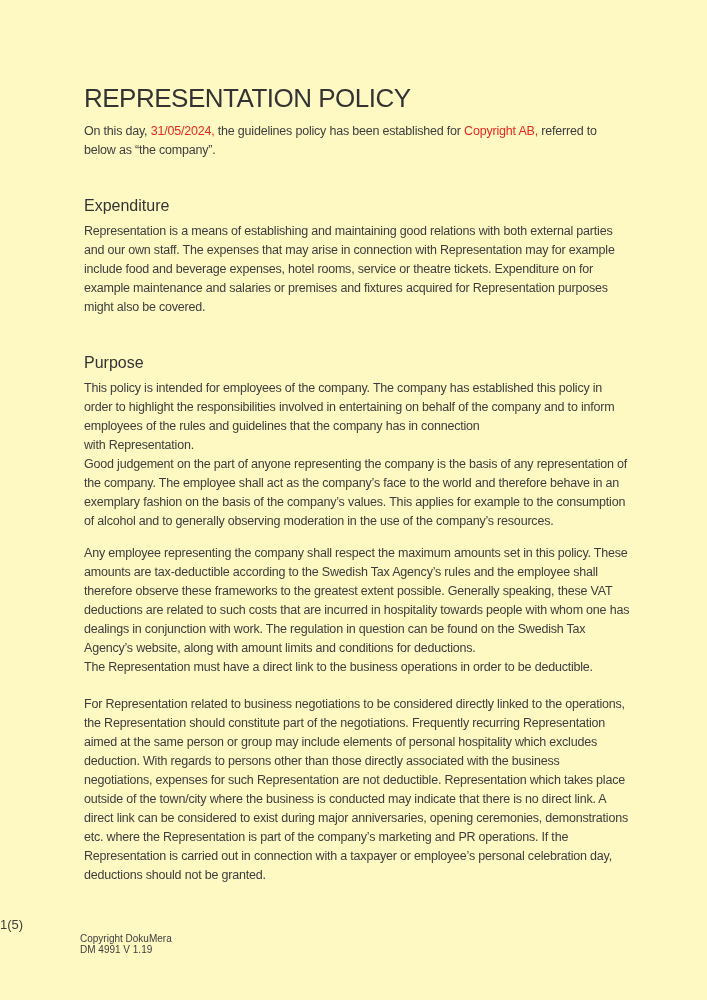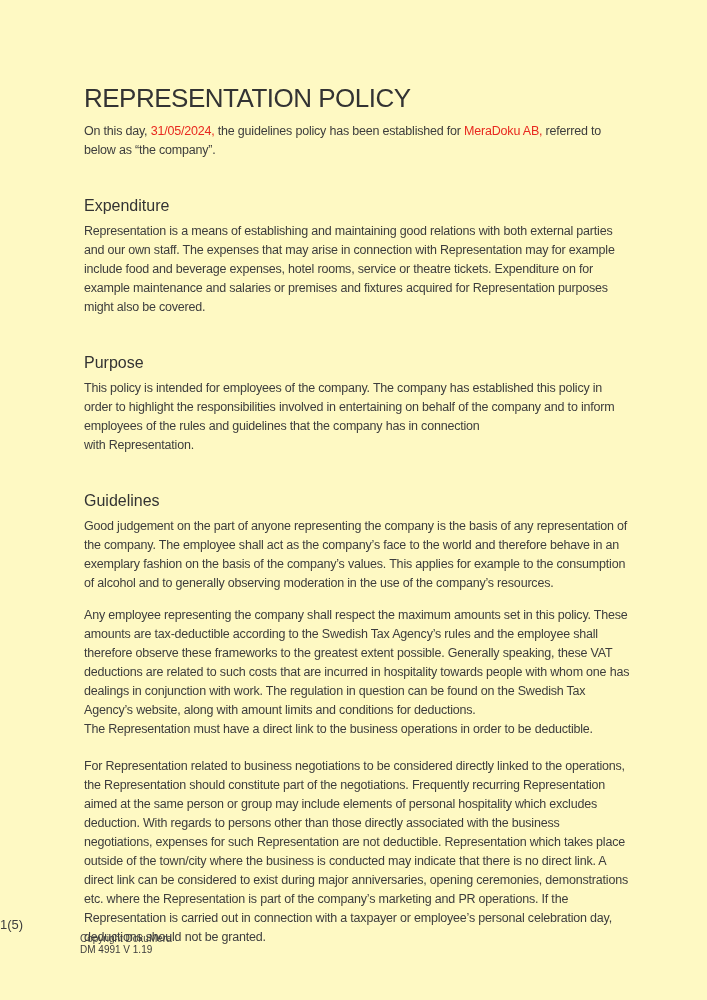--- a/index.html
+++ b/index.html
@@ -74,30 +74,29 @@
   }
 </style>
 </head>
 <body>
 
 <div class="page">
   <div class="content">
 
     <h1 class="doc-title">REPRESENTATION POLICY</h1>
 
-    <p class="para"><span>On this day, </span><span class="red">31/05/2024,</span><span> the guidelines policy has been established for </span><span class="red">MeraDoku AB,</span><span> referred to below as “the company”.</span></p>
+    <p class="para"><span>On this day, </span><span class="red">31/05/2024,</span><span> the guidelines policy has been established for </span><span class="red">Copyright AB,</span><span> referred to below as “the company”.</span></p>
 
     <h2 class="section-heading">Expenditure</h2>
     <p class="para">Representation is a means of establishing and maintaining good relations with both external parties and our own staff. The expenses that may arise in connection with Representation may for example include food and beverage expenses, hotel rooms, service or theatre tickets. Expenditure on for example maintenance and salaries or premises and fixtures acquired for Representation purposes might also be covered.</p>
 
     <h2 class="section-heading">Purpose</h2>
     <p class="para">This policy is intended for employees of the company. The company has established this policy in order to highlight the responsibilities involved in entertaining on behalf of the company and to inform employees of the rules and guidelines that the company has in connection
 with Representation.</p>
 
-    <h2 class="section-heading">Guidelines</h2>
     <p class="para">Good judgement on the part of anyone representing the company is the basis of any representation of the company. The employee shall act as the company’s face to the world and therefore behave in an exemplary fashion on the basis of the company’s values. This applies for example to the consumption of alcohol and to generally observing moderation in the use of the company’s resources.</p>
     <p class="para gap-sm">Any employee representing the company shall respect the maximum amounts set in this policy. These amounts are tax-deductible according to the Swedish Tax Agency’s rules and the employee shall therefore observe these frameworks to the greatest extent possible. Generally speaking, these VAT deductions are related to such costs that are incurred in hospitality towards people with whom one has dealings in conjunction with work. The regulation in question can be found on the Swedish Tax Agency’s website, along with amount limits and conditions for deductions.</p>
 
     <p class="para">The Representation must have a direct link to the business operations in order to be deductible.</p>
     <p class="para gap-lg">For Representation related to business negotiations to be considered directly linked to the operations, the Representation should constitute part of the negotiations. Frequently recurring Representation aimed at the same person or group may include elements of personal hospitality which excludes deduction. With regards to persons other than those directly associated with the business negotiations, expenses for such Representation are not deductible. Representation which takes place outside of the town/city where the business is conducted may indicate that there is no direct link. A direct link can be considered to exist during major anniversaries, opening ceremonies, demonstrations etc. where the Representation is part of the company’s marketing and PR operations. If the Representation is carried out in connection with a taxpayer or employee’s personal celebration day, deductions should not be granted.</p>
 
   </div>
 
   <div class="page-number">1(5)</div>
 

